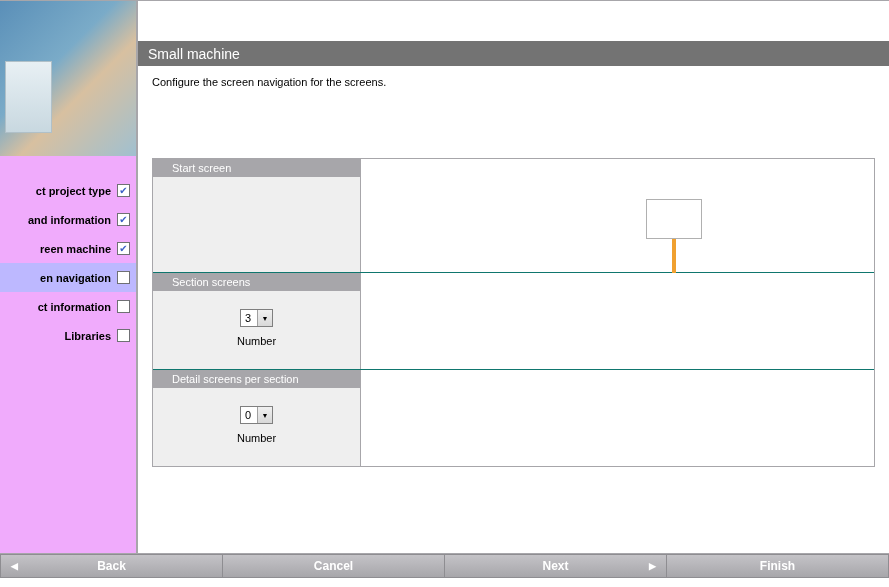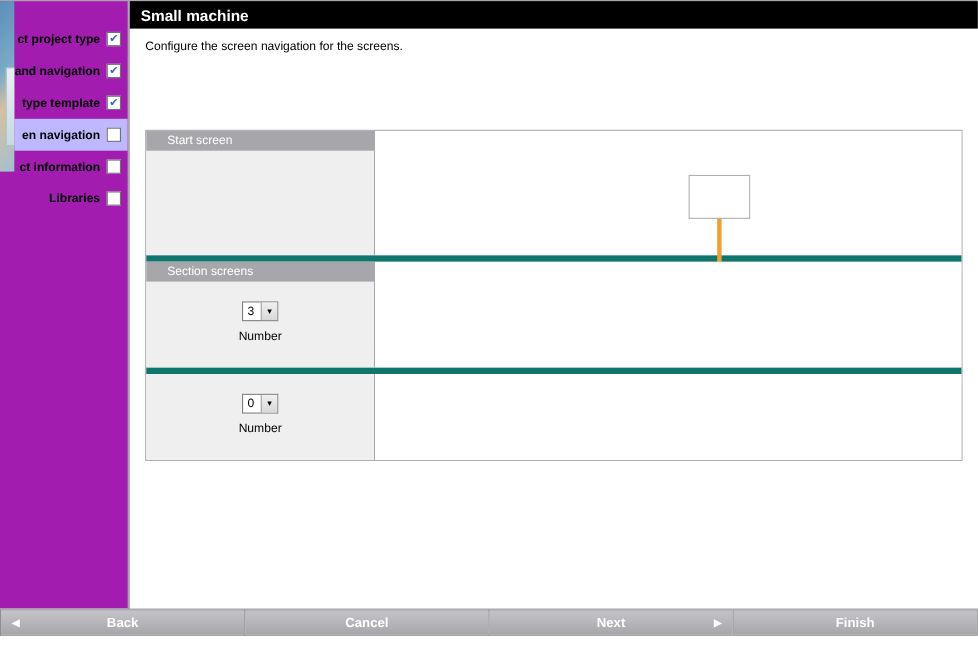--- a/index.html
+++ b/index.html
@@ -10,25 +10,25 @@
     width: 889px;
     height: 587px;
     overflow: hidden;
   }
   .container {
     display: flex;
     height: 553px;
     border-top: 1px solid #a7a6aa;
   }
   .sidebar {
-    width: 118px;
-    background: #a21caf;
+    width: 138px;
+    background: #f0abfc;
     border-right: 2px solid #a7a6aa;
     display: flex;
-    flex-direction: row;
+    flex-direction: column;
   }
   .sidebar-image {
     width: 100%;
     height: 155px;
     background: linear-gradient(135deg, #5a8fb8 0%, #7aabc8 40%, #d8c0a0 60%, #a0c0d0 100%);
     position: relative;
     overflow: hidden;
   }
   .sidebar-image::before {
     content: "";
@@ -71,28 +71,29 @@
     line-height: 1;
     flex-shrink: 0;
   }
   .main {
     flex: 1;
     display: flex;
     flex-direction: column;
     background: #fff;
   }
   .title-bar {
-    background: #000000;
+    background: #737373;
     color: #fff;
-    font-weight: bold;
+    font-weight: normal;
     font-size: 14px;
     padding: 4px 10px;
     height: 25px;
     display: flex;
     align-items: center;
+    margin-top: 40px;
   }
   .content {
     padding: 10px 14px;
     flex: 1;
     overflow: auto;
   }
   .instructions {
     color: #000;
     margin-bottom: 6px;
   }
@@ -102,21 +103,21 @@
   .instructions li {
     list-style: disc;
     margin-bottom: 1px;
   }
   .config-grid {
     margin-top: 70px;
     border: 1px solid #a7a6aa;
   }
   .config-row {
     display: flex;
-    border-top: 6px solid #0f766e;
+    border-top: 1px solid #0f766e;
   }
   .config-row:first-child { border-top: none; }
   .config-left {
     width: 208px;
     border-right: 1px solid #a7a6aa;
     display: flex;
     flex-direction: column;
     background: #efefef;
   }
   .config-right {
@@ -243,25 +244,25 @@
 <div class="container">
   <div class="sidebar">
     <div class="sidebar-image"></div>
     <div class="sidebar-items">
 
       <div class="sidebar-item">
         <span class="sidebar-item-label">ct project type</span>
         <span class="checkbox">✔</span>
       </div>
       <div class="sidebar-item">
-        <span class="sidebar-item-label">and navigation</span>
+        <span class="sidebar-item-label">and information</span>
         <span class="checkbox">✔</span>
       </div>
       <div class="sidebar-item">
-        <span class="sidebar-item-label">type template</span>
+        <span class="sidebar-item-label">reen machine</span>
         <span class="checkbox">✔</span>
       </div>
       <div class="sidebar-item active">
         <span class="sidebar-item-label">en navigation</span>
         <span class="checkbox"></span>
       </div>
       <div class="sidebar-item">
         <span class="sidebar-item-label">ct information</span>
         <span class="checkbox"></span>
       </div>
@@ -311,20 +312,21 @@
                 <span class="arrow">▼</span>
               </div>
               <div class="number-label">Number</div>
             </div>
           </div>
           <div class="config-right"></div>
         </div>
 
         <div class="config-row">
           <div class="config-left">
+            <div class="section-header">Detail screens per section</div>
             <div class="section-body">
               <div class="number-select">
                 <span class="val">0</span>
                 <span class="arrow">▼</span>
               </div>
               <div class="number-label">Number</div>
             </div>
           </div>
           <div class="config-right"></div>
         </div>

